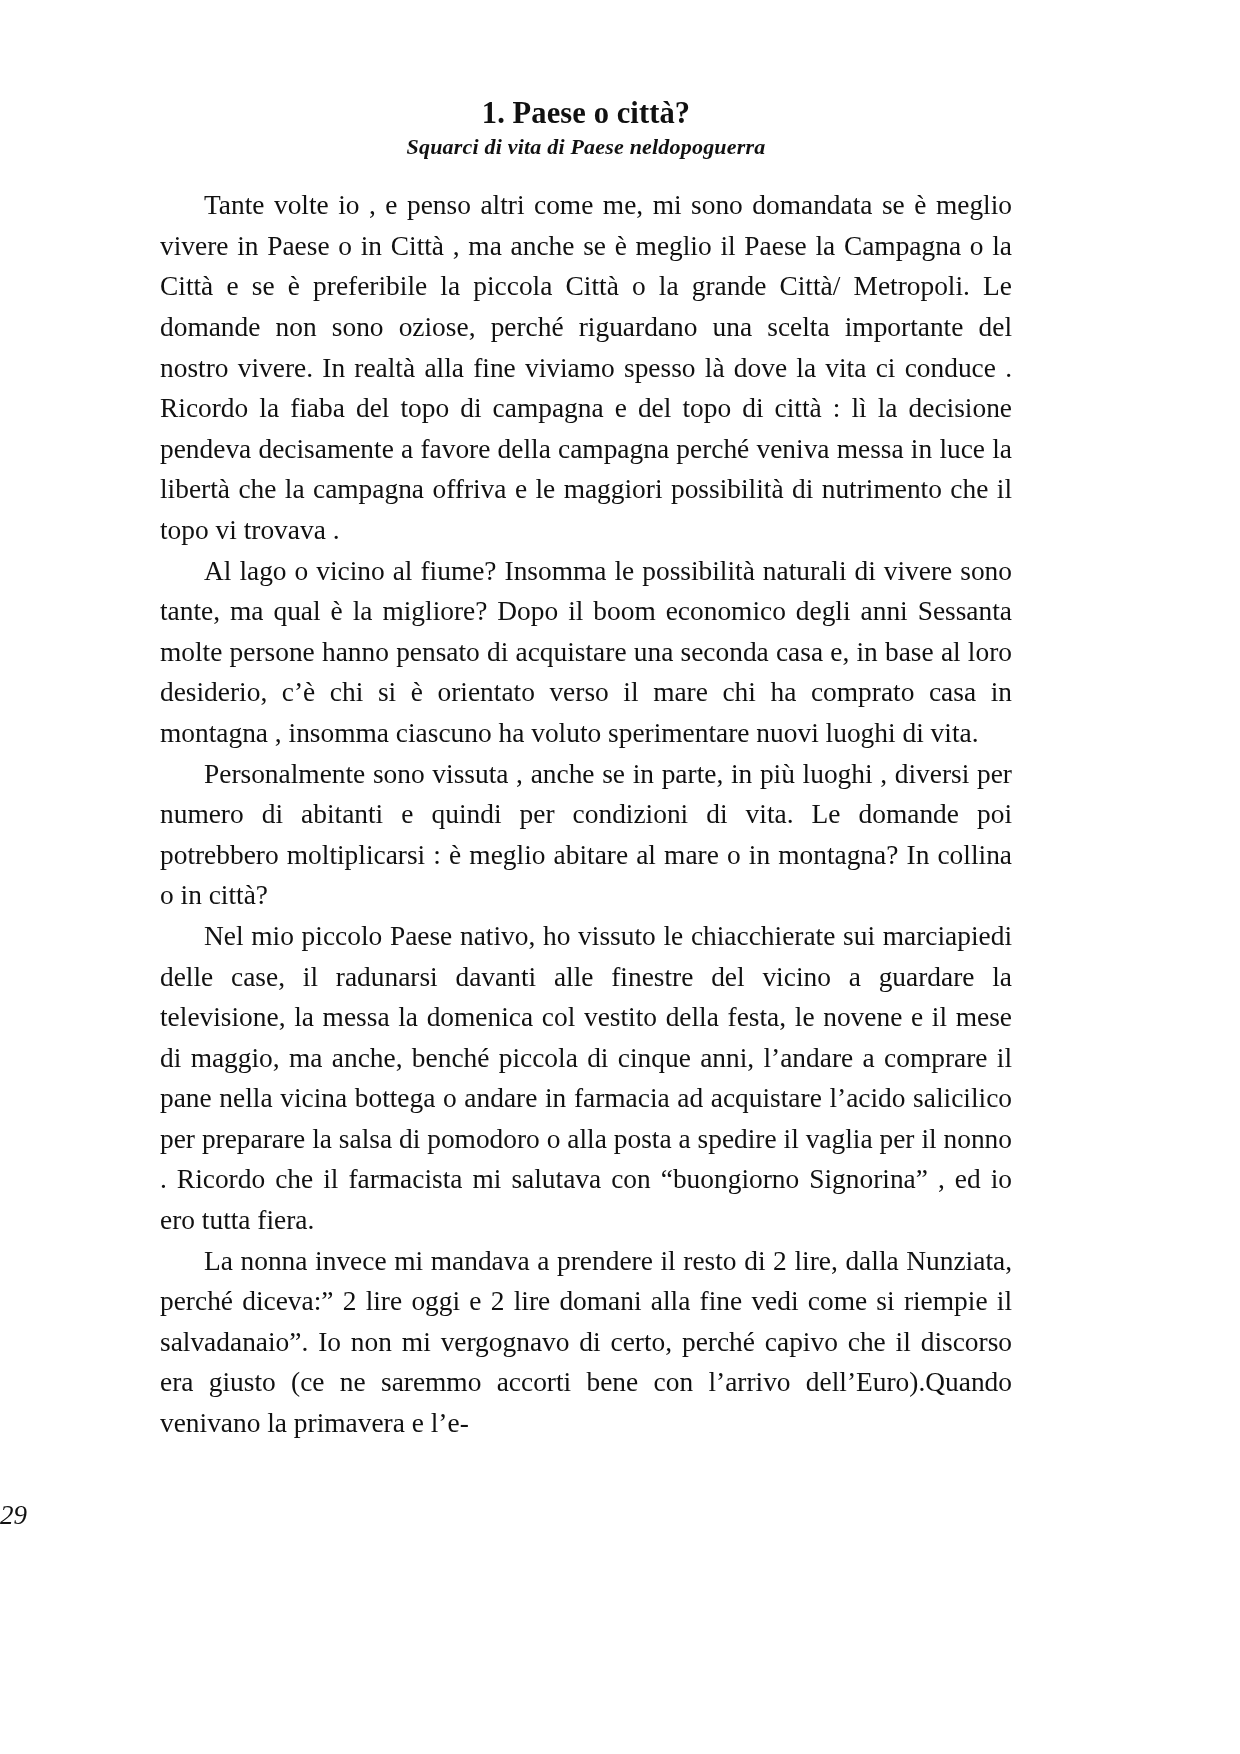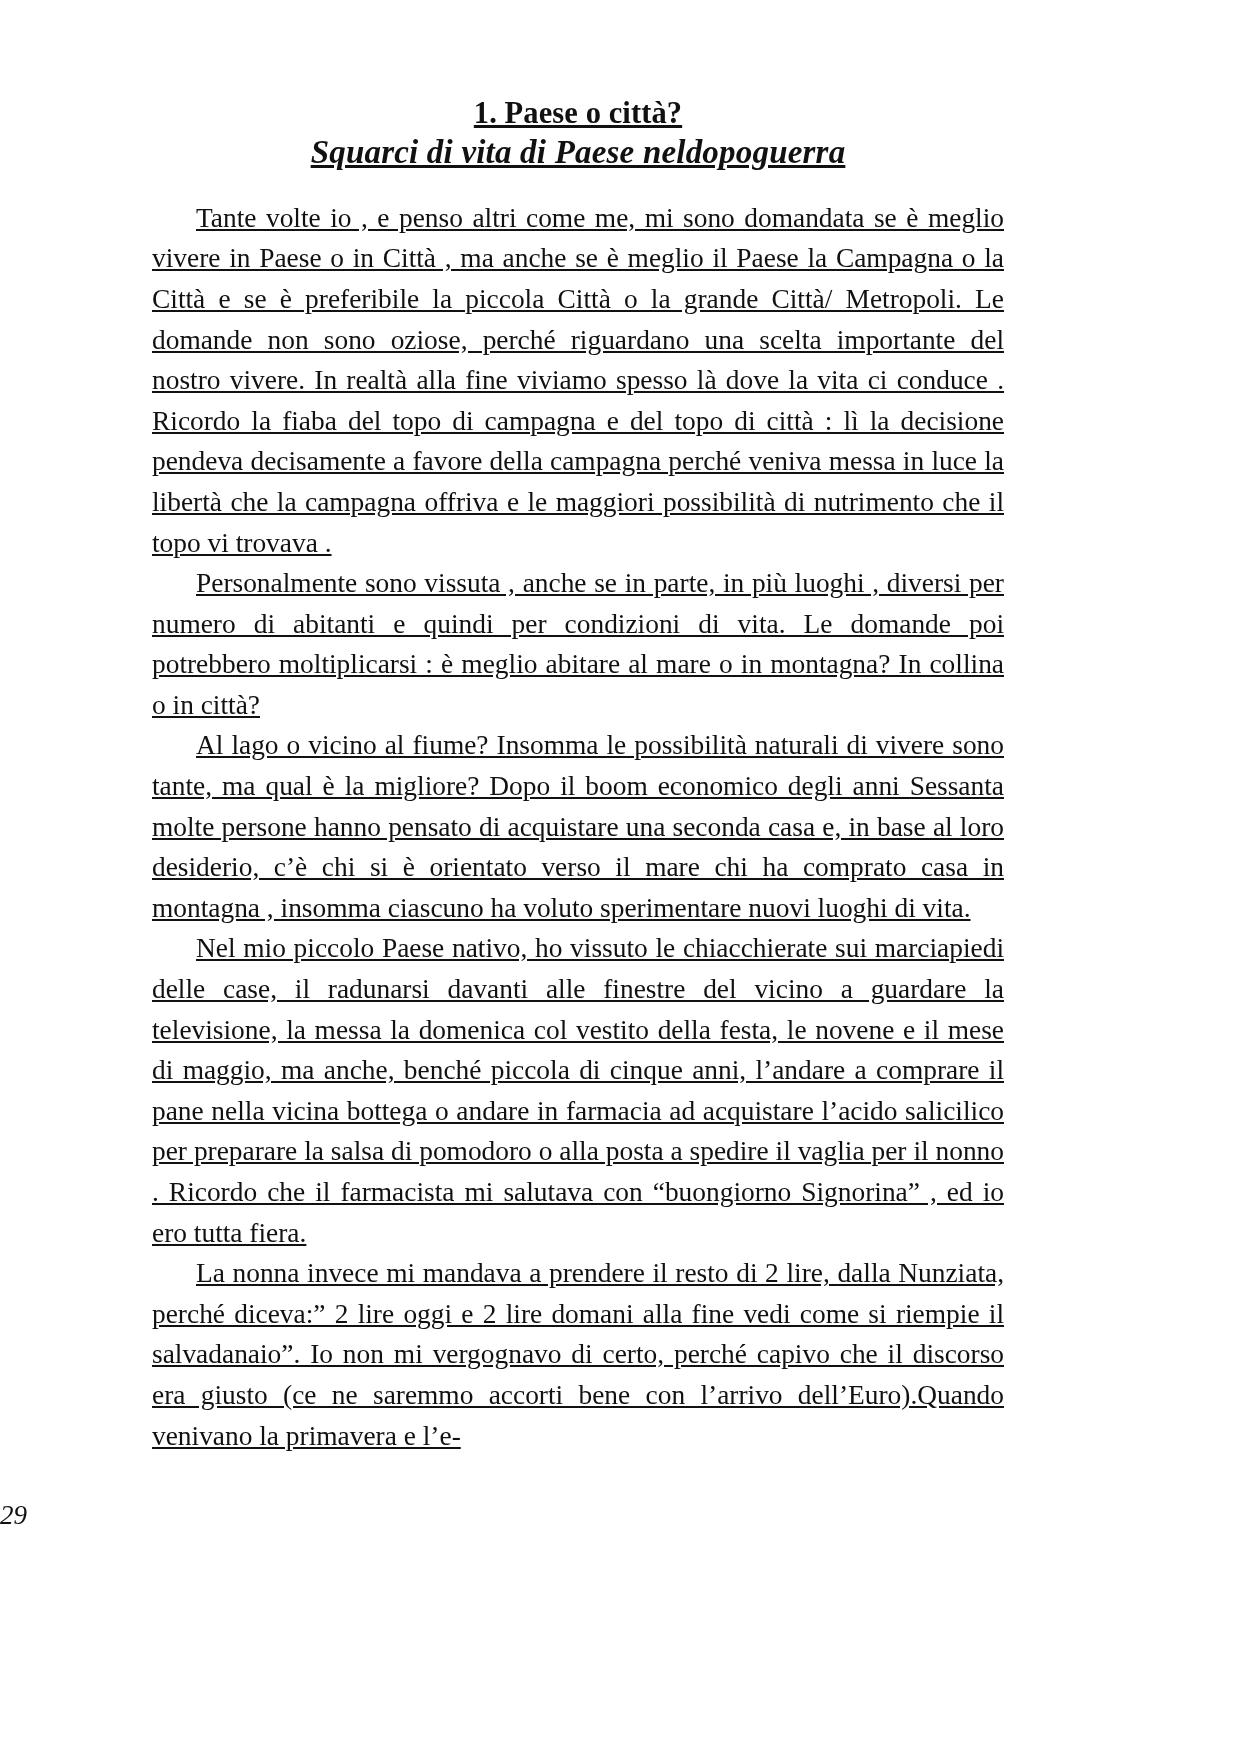--- a/index.html
+++ b/index.html
@@ -19,37 +19,36 @@
   .page {
     position: absolute;
     left: 0;
     top: 0;
     width: 1240px;
     height: 1754px;
     background: #ffffff;
   }
   .content {
     position: absolute;
-    left: 152px;
+    left: 160px;
     top: 96px;
     width: 852px;
-    text-decoration: underline;
   }
   .chapter-title {
     text-align: center;
     font-weight: bold;
     font-size: 30.5px;
     line-height: 1.12;
     letter-spacing: 0.1px;
     margin: 0 0 4px 0;
   }
   .chapter-subtitle {
     text-align: center;
     font-style: italic;
-    font-size: 33px;
+    font-size: 22px;
     line-height: 1.14;
     margin: 0 0 26px 0;
     letter-spacing: 0.2px;
   }
   .body-text {
     font-size: 27.4px;
     line-height: 40.6px;
     text-align: justify;
     text-justify: inter-word;
     margin: 0;
@@ -83,22 +82,22 @@
 
 <div class="page">
   <div class="content">
 
     <h1 class="chapter-title">1. Paese o città?</h1>
 
     <h2 class="chapter-subtitle">Squarci di vita di Paese neldopoguerra</h2>
 
     <div class="body-text">
       <p>Tante volte io , e penso altri come me,  mi sono domandata se è meglio vivere in Paese o in Città , ma anche se è meglio il Paese  la Campagna o la Città  e  se è preferibile la piccola Città o la grande Città/ Metropoli. Le domande non sono oziose, perché riguardano una scelta importante del nostro vivere. In realtà alla fine viviamo spesso là dove la vita ci conduce . Ricordo la fiaba del topo di campagna e del topo di città : lì la decisione pendeva decisamente a favore della campagna perché veniva messa in luce la libertà che la campagna offriva e le maggiori possibilità di nutrimento che il topo vi trovava .</p>
+      <p>Al lago o vicino al fiume? Insomma le possibilità naturali di vivere sono tante, ma qual è la migliore? Dopo il boom economico degli anni Sessanta molte persone hanno pensato di acquistare una seconda casa e, in base al loro desiderio, c’è chi si è orientato verso il mare chi ha comprato casa in montagna , insomma ciascuno ha voluto sperimentare nuovi luoghi di vita.</p>
       <p>Personalmente sono vissuta , anche se in parte, in più luoghi , diversi per numero di abitanti e quindi per condizioni di vita. Le domande poi potrebbero moltiplicarsi : è meglio abitare al mare o in montagna? In collina o in città?</p>
-      <p>Al lago o vicino al fiume? Insomma le possibilità naturali di vivere sono tante, ma qual è la migliore? Dopo il boom economico degli anni Sessanta molte persone hanno pensato di acquistare una seconda casa e, in base al loro desiderio, c’è chi si è orientato verso il mare chi ha comprato casa in montagna , insomma ciascuno ha voluto sperimentare nuovi luoghi di vita.</p>
       <p>Nel mio piccolo Paese nativo, ho vissuto le chiacchierate sui marciapiedi delle case, il radunarsi davanti alle finestre del vicino a guardare la televisione, la messa la domenica col vestito della festa, le novene e il mese di maggio, ma anche, benché piccola di cinque anni, l’andare a comprare il pane nella vicina bottega o andare in farmacia ad acquistare l’acido salicilico per preparare la salsa di pomodoro o alla posta a spedire il vaglia per il nonno . Ricordo che il farmacista mi salutava con “buongiorno Signorina” , ed io ero tutta fiera.</p>
       <p>La nonna invece mi mandava a prendere il resto di 2 lire, dalla Nunziata, perché diceva:” 2 lire oggi e 2 lire domani alla fine vedi come si riempie il salvadanaio”. Io non mi vergognavo di certo, perché capivo che il discorso era giusto (ce ne saremmo accorti bene con l’arrivo dell’Euro).Quando venivano la primavera e l’e-</p>
     </div>
 
   </div>
 
   <div class="page-number">29</div>
 
   <div class="paper-tint"></div>
 </div>

